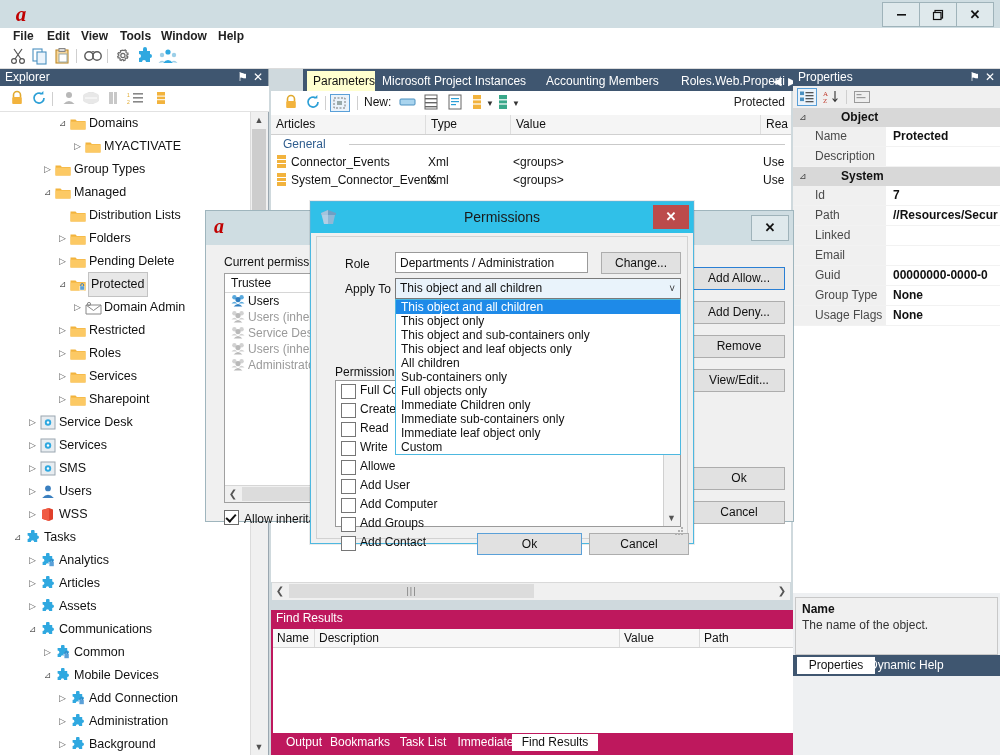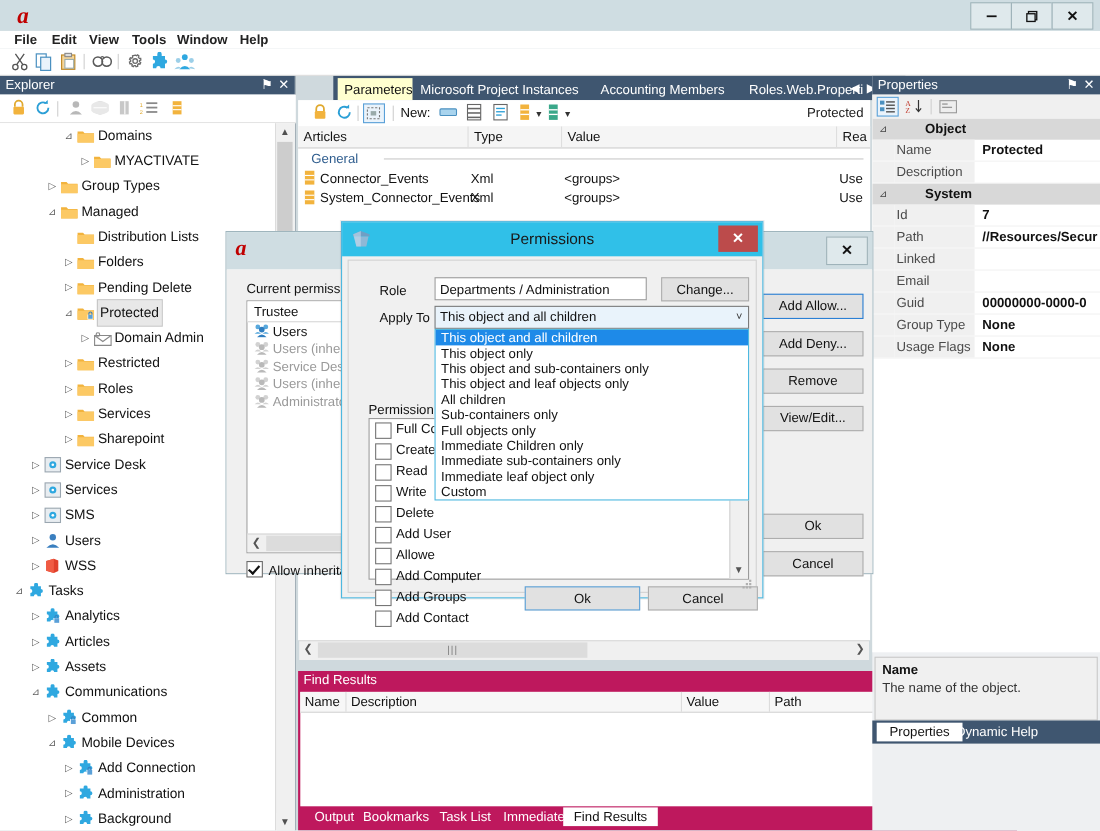--- a/index.html
+++ b/index.html
@@ -855,23 +855,22 @@
       </div>
 
       <span class="f-lbl" style="left:18px;top:128px">Permission</span>
 
       <div class="perm-list" style="left:18px;top:143px;width:346px;height:147px">
         <div id="permitems">
             <div class="perm-item"><span class="cb"></span><span>Full Co</span></div>
             <div class="perm-item"><span class="cb"></span><span>Create</span></div>
             <div class="perm-item"><span class="cb"></span><span>Read</span></div>
             <div class="perm-item"><span class="cb"></span><span>Write</span></div>
-            <div class="perm-item"><span class="cb"></span><span>Delete</span></div>
+            <div class="perm-item"><span class="cb"></span><span>Allowe</span></div>
             <div class="perm-item"><span class="cb"></span><span>Add User</span></div>
-            <div class="perm-item"><span class="cb"></span><span>Allowe</span></div>
             <div class="perm-item"><span class="cb"></span><span>Add Computer</span></div>
             <div class="perm-item"><span class="cb"></span><span>Add Groups</span></div>
             <div class="perm-item"><span class="cb"></span><span>Add Contact</span></div>
           </div>
         <div class="perm-vs">
           <div class="thumb"></div>
           <div class="dn">▼</div>
         </div>
       </div>
 

